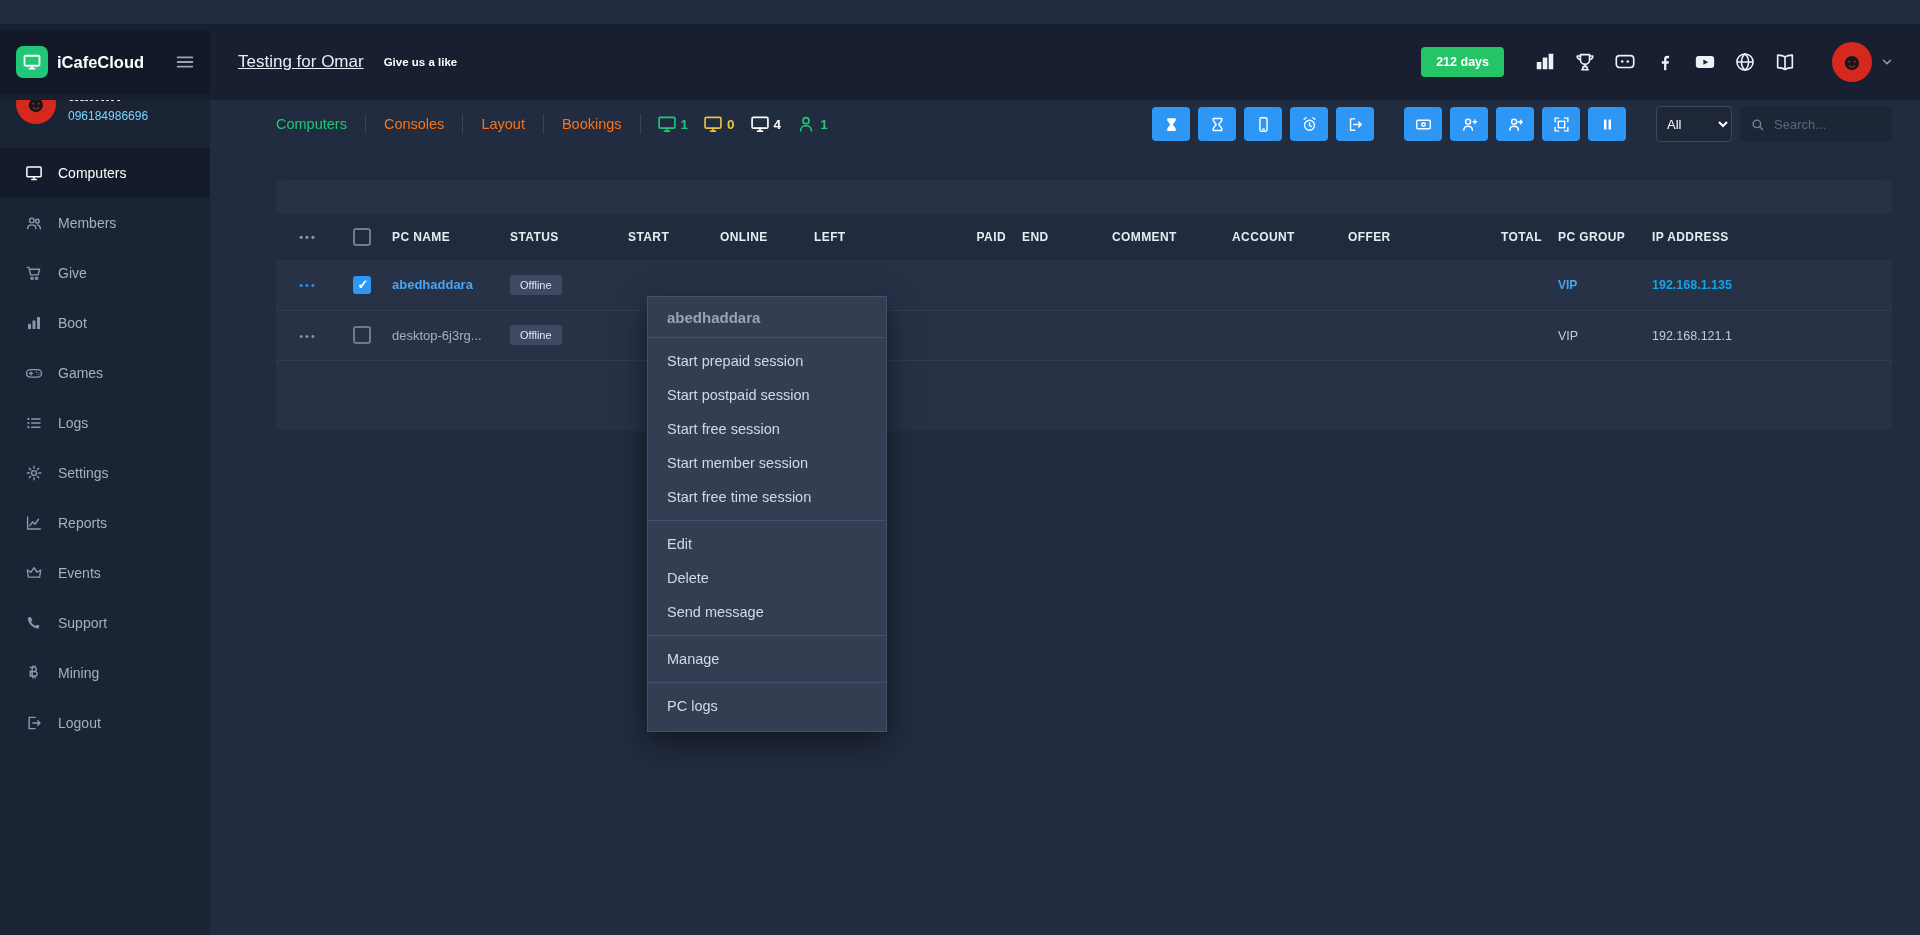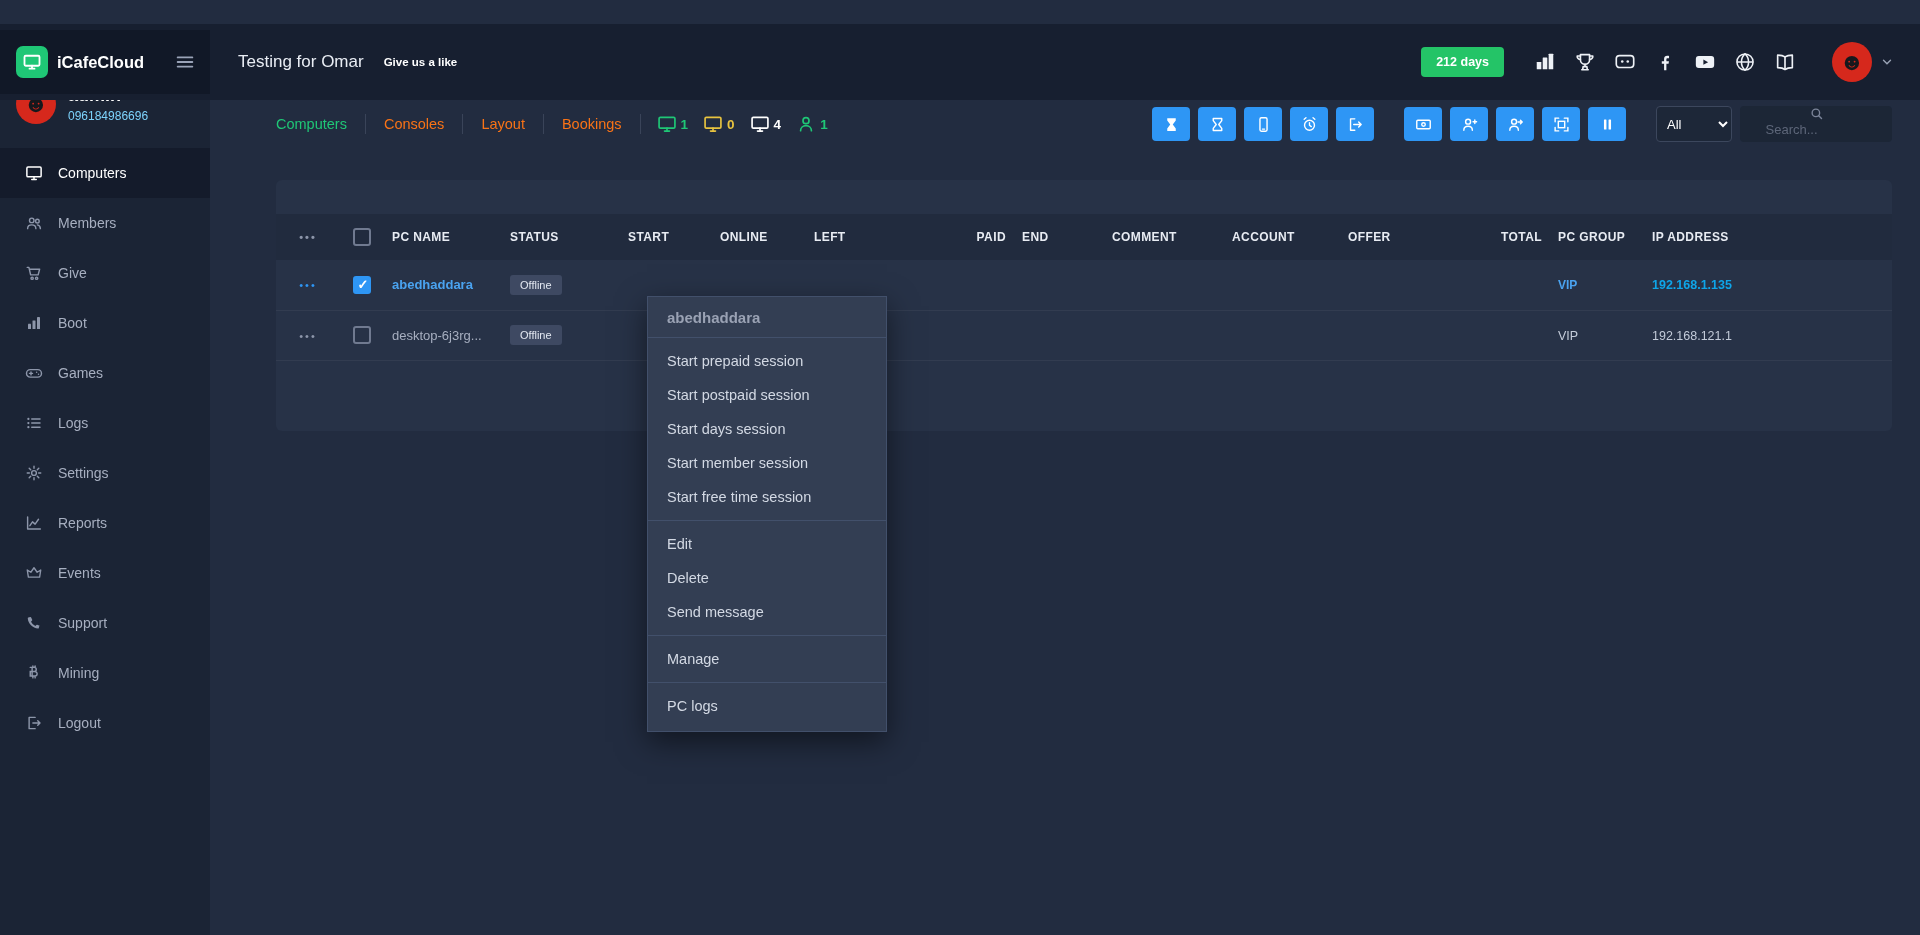--- a/index.html
+++ b/index.html
@@ -11,21 +11,21 @@
   svg { display:block; }
 
   
   .topbar { position:absolute; top:0; left:0; width:1920px; height:76px; background:#171f30; display:flex; align-items:center; z-index:40;margin-top:24px; }
   .brand { width:210px; height:64px; background:#111827; display:flex; align-items:center; padding:0 14px 0 16px; flex:none; }
   .logo-badge { width:32px; height:32px; border-radius:7px; background:#1fc776; display:flex; align-items:center; justify-content:center; flex:none; }
   .logo-badge svg { width:20px; height:20px; color:#ffffff; }
   .brand-name { color:#ffffff; font-weight:bold; font-size:16.5px; margin-left:9px; }
   .hamburger { margin-left:auto; color:#9aa3b8; cursor:pointer; }
   .hamburger svg { width:22px; height:22px; }
-  .page-title { color:#e9edf4; font-size:17px; margin-left:28px; }
+  .page-title { color:#e9edf4; font-size:17px; margin-left:28px;text-decoration:underline; }
   .like-link { color:#ffffff; font-size:11.5px; font-weight:bold; margin-left:20px; cursor:pointer; }
   .topbar-right { margin-left:auto; display:flex; align-items:center; padding-right:26px; }
   .days-badge { background:#24c467; color:#fff; font-size:12.5px; font-weight:bold; padding:8px 15px; border-radius:4px; margin-right:30px; cursor:pointer; }
   .top-icons { display:flex; align-items:center; gap:18px; margin-right:36px; }
   .top-icon { color:#eef1f6; cursor:pointer; }
   .top-icon svg { width:22px; height:22px; }
   .avatar { width:40px; height:40px; border-radius:50%; background:#d6281c; display:flex; align-items:center; justify-content:center; color:#16181d; font-size:24px; line-height:1; cursor:pointer; }
   .tb-caret { color:#9aa3b5; margin-left:8px; cursor:pointer; }
   .tb-caret svg { width:14px; height:14px; }
 
@@ -51,21 +51,21 @@
   .counters { display:flex; align-items:center; gap:15px; margin-left:16px; }
   .counter { display:flex; align-items:center; gap:4px; font-size:13.5px; font-weight:bold; }
   .counter svg { width:20px; height:20px; }
   .c-green { color:#1fc776; } .c-yellow { color:#e8c33f; } .c-white { color:#ffffff; }
 
   .controls-right { margin-left:auto; display:flex; align-items:center; gap:8px; }
   .btn-blue { width:38px; height:34px; border-radius:4px; background:#2e96f5; display:flex; align-items:center; justify-content:center; border:none; cursor:pointer; flex:none; }
   .btn-blue svg { width:17px; height:17px; color:#ffffff; }
   .gap { width:14px; flex:none; }
   .filter-select { height:36px; width:76px; background:#1d2738; color:#ffffff; border:1px solid #3c475d; border-radius:4px; font-size:13px; padding:0 6px; font-family:"Liberation Sans",sans-serif; }
-  .search-box { display:flex; align-items:center; background:#1c2636; border-radius:4px; height:36px; padding:0 10px; width:152px;flex-direction:column; }
+  .search-box { display:flex; align-items:center; background:#1c2636; border-radius:4px; height:36px; padding:0 10px; width:152px; }
   .search-box svg { width:15px; height:15px; color:#7b8499; flex:none; }
   .search-box input { background:transparent; border:none; outline:none; color:#cfd6e2; font-size:13px; width:112px; margin-left:7px; font-family:"Liberation Sans",sans-serif; }
   .search-box input::placeholder { color:#5d6679; }
 
   
   .card { margin:36px 28px 0 66px; background:#273247; border-radius:6px; padding:34px 0 70px 0; position:relative; }
   table { width:100%; border-collapse:collapse; table-layout:fixed; }
   thead tr { background:#212b3e; height:46px; }
   th { font-size:12px; color:#e8ecf3; font-weight:bold; text-align:left; padding:0 8px; letter-spacing:.4px; white-space:nowrap; }
   th.r, td.r { text-align:right; }
@@ -514,21 +514,21 @@
         </tr>
       </tbody>
     </table>
   </div>
 </div>
 
 <div class="context-menu">
   <div class="cm-header">abedhaddara</div>
   <div class="cm-item">Start prepaid session</div>
   <div class="cm-item">Start postpaid session</div>
-  <div class="cm-item">Start days session</div>
+  <div class="cm-item">Start free session</div>
   <div class="cm-item">Start member session</div>
   <div class="cm-item">Start free time session</div>
   <div class="cm-divider"></div>
   <div class="cm-item">Edit</div>
   <div class="cm-item">Delete</div>
   <div class="cm-item">Send message</div>
   <div class="cm-divider"></div>
   <div class="cm-item">Manage</div>
   <div class="cm-divider"></div>
   <div class="cm-item">PC logs</div>

